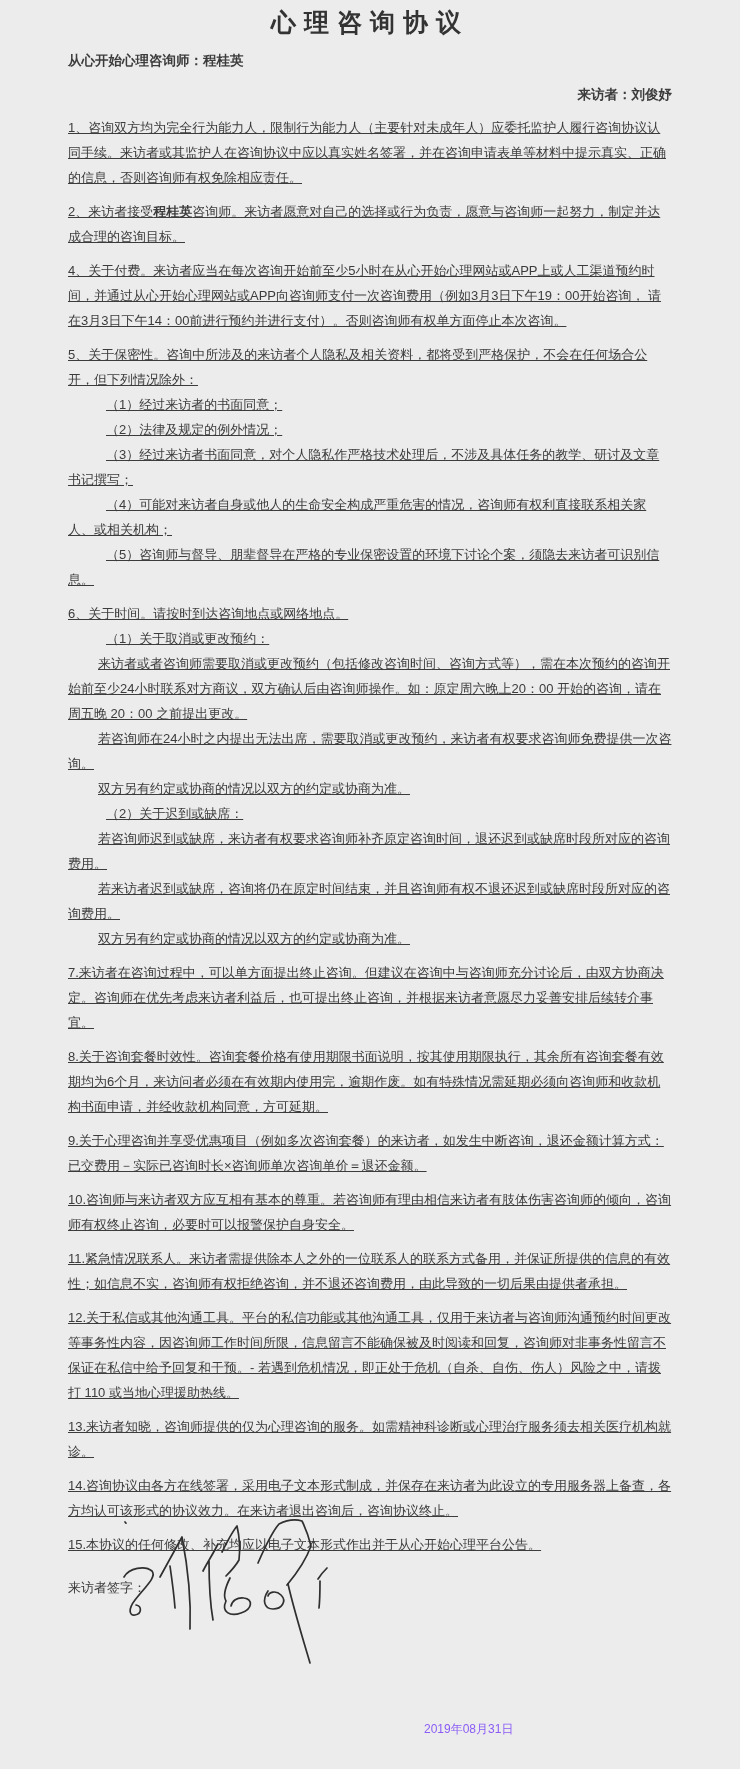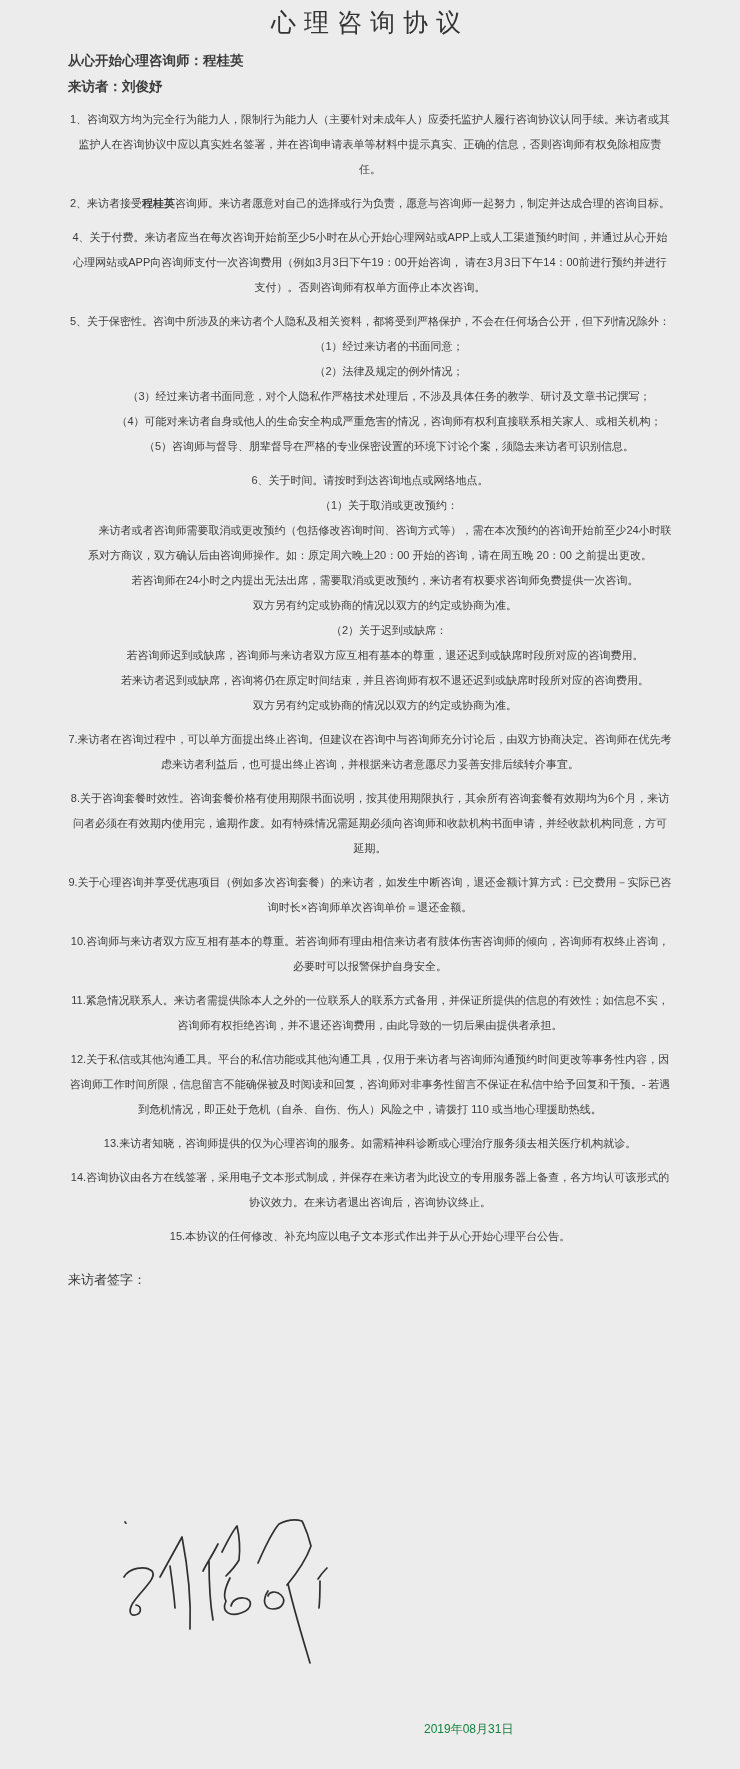--- a/index.html
+++ b/index.html
@@ -20,38 +20,39 @@
     height:1769px;
     background:var(--bg);
     overflow:hidden;
   }
   .content{
     padding:0 68px;
   }
   .doc-title{
     text-align:center;
     font-size:25px;
-    font-weight:400;
+    font-weight:700;
     letter-spacing:8px;
     line-height:40px;
     padding-top:2px;
     color:#333;
   }
   .bold-line{
     font-size:13.5px;
     font-weight:700;
     line-height:22px;
   }
   .counselor-line{margin-top:8px;}
-  .visitor-line{margin-top:4px;}
+  .visitor-line{margin-top:12px;text-align:right;}
   .para{
-    font-size:11px;
+    font-size:13px;
     line-height:25px;
     margin-top:9px;
-    text-align:center;
+    text-align:left;
+    text-decoration:underline;
   }
   .para:first-of-type{margin-top:12px;}
   .line{line-height:25px;}
   .ind-num{text-indent:38px;}
   .ind-sub{text-indent:30px;}
   .b{font-weight:700;}
   .sign-label{
     font-size:13px;
     line-height:25px;
     margin-top:18px;
@@ -60,21 +61,21 @@
     position:absolute;
     left:118px;
     top:1516px;
   }
   .sign-date{
     position:absolute;
     left:424px;
     top:1721px;
     font-size:12px;
     line-height:16px;
-    color:#15803d;
+    color:#8b5cf6;
   }
 </style>
 </head>
 <body>
 
 <div class="page">
   <div class="content">
 
     <div class="doc-title">心理咨询协议</div>
 
@@ -97,21 +98,21 @@
       <div class="line ind-num">（5）咨询师与督导、朋辈督导在严格的专业保密设置的环境下讨论个案，须隐去来访者可识别信息。</div>
     </div>
 
     <div class="para">
       <div class="line">6、关于时间。请按时到达咨询地点或网络地点。</div>
       <div class="line ind-num">（1）关于取消或更改预约：</div>
       <div class="line ind-sub">来访者或者咨询师需要取消或更改预约（包括修改咨询时间、咨询方式等），需在本次预约的咨询开始前至少24小时联系对方商议，双方确认后由咨询师操作。如：原定周六晚上20：00 开始的咨询，请在周五晚 20：00 之前提出更改。</div>
       <div class="line ind-sub">若咨询师在24小时之内提出无法出席，需要取消或更改预约，来访者有权要求咨询师免费提供一次咨询。</div>
       <div class="line ind-sub">双方另有约定或协商的情况以双方的约定或协商为准。</div>
       <div class="line ind-num">（2）关于迟到或缺席：</div>
-      <div class="line ind-sub">若咨询师迟到或缺席，咨询师与来访者双方应互相有基本的尊重，退还迟到或缺席时段所对应的咨询费用。</div>
+      <div class="line ind-sub">若咨询师迟到或缺席，来访者有权要求咨询师补齐原定咨询时间，退还迟到或缺席时段所对应的咨询费用。</div>
       <div class="line ind-sub">若来访者迟到或缺席，咨询将仍在原定时间结束，并且咨询师有权不退还迟到或缺席时段所对应的咨询费用。</div>
       <div class="line ind-sub">双方另有约定或协商的情况以双方的约定或协商为准。</div>
     </div>
 
     <div class="para">7.来访者在咨询过程中，可以单方面提出终止咨询。但建议在咨询中与咨询师充分讨论后，由双方协商决定。咨询师在优先考虑来访者利益后，也可提出终止咨询，并根据来访者意愿尽力妥善安排后续转介事宜。</div>
     <div class="para">8.关于咨询套餐时效性。咨询套餐价格有使用期限书面说明，按其使用期限执行，其余所有咨询套餐有效期均为6个月，来访问者必须在有效期内使用完，逾期作废。如有特殊情况需延期必须向咨询师和收款机构书面申请，并经收款机构同意，方可延期。</div>
     <div class="para">9.关于心理咨询并享受优惠项目（例如多次咨询套餐）的来访者，如发生中断咨询，退还金额计算方式：已交费用－实际已咨询时长×咨询师单次咨询单价＝退还金额。</div>
     <div class="para">10.咨询师与来访者双方应互相有基本的尊重。若咨询师有理由相信来访者有肢体伤害咨询师的倾向，咨询师有权终止咨询，必要时可以报警保护自身安全。</div>
     <div class="para">11.紧急情况联系人。来访者需提供除本人之外的一位联系人的联系方式备用，并保证所提供的信息的有效性；如信息不实，咨询师有权拒绝咨询，并不退还咨询费用，由此导致的一切后果由提供者承担。</div>
     <div class="para">12.关于私信或其他沟通工具。平台的私信功能或其他沟通工具，仅用于来访者与咨询师沟通预约时间更改等事务性内容，因咨询师工作时间所限，信息留言不能确保被及时阅读和回复，咨询师对非事务性留言不保证在私信中给予回复和干预。- 若遇到危机情况，即正处于危机（自杀、自伤、伤人）风险之中，请拨打 110 或当地心理援助热线。</div>

